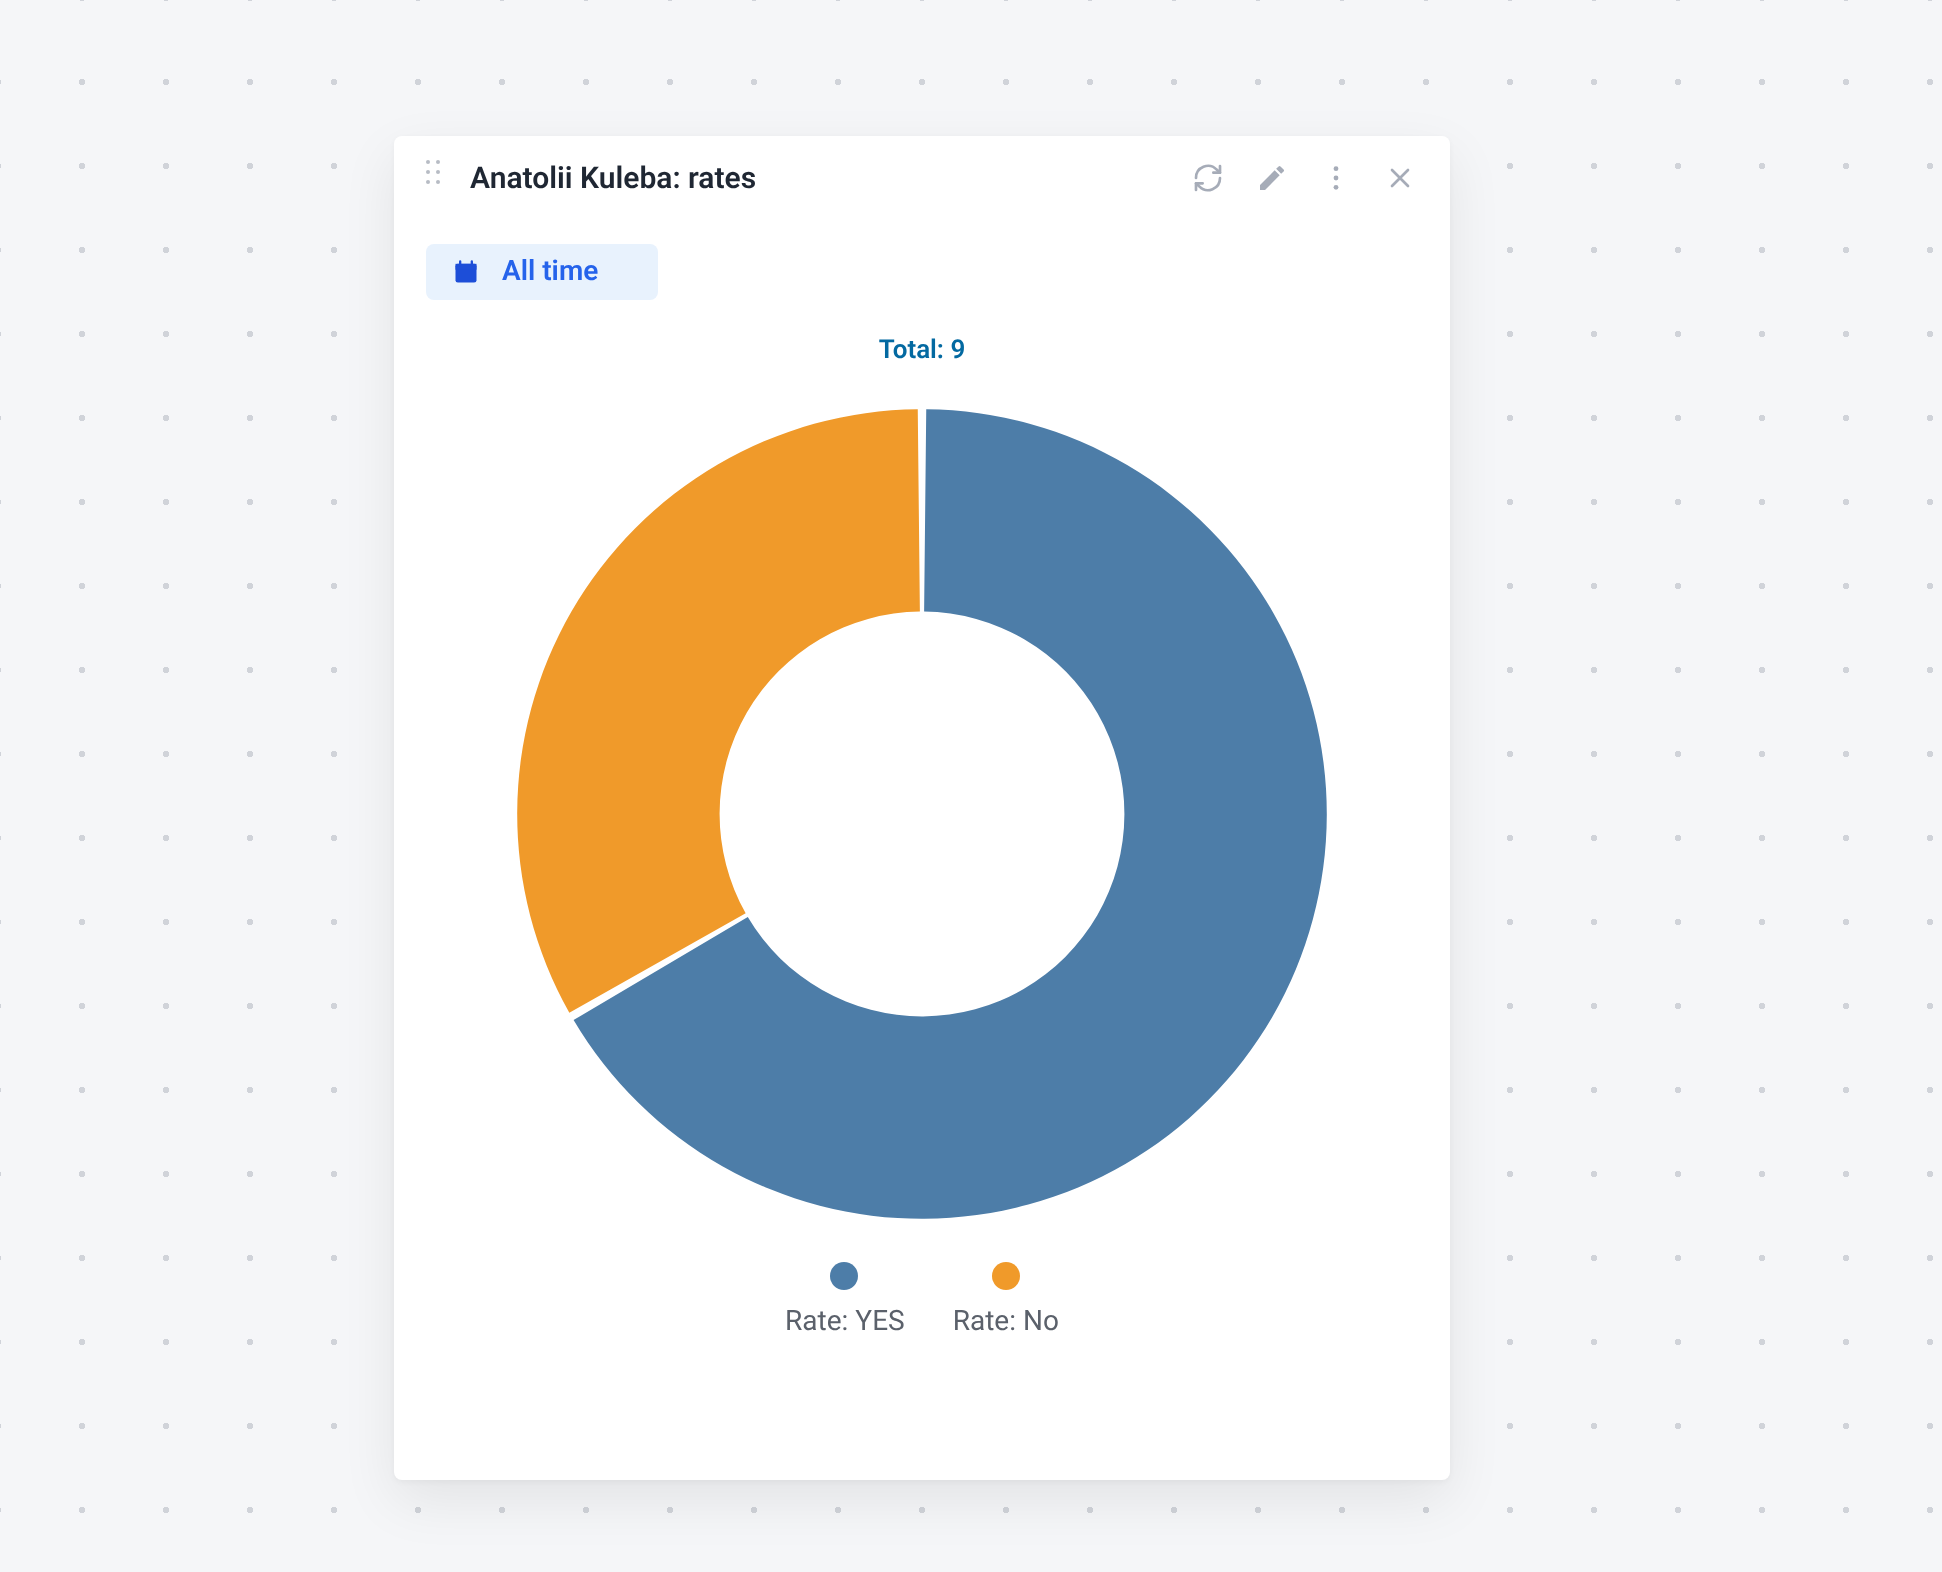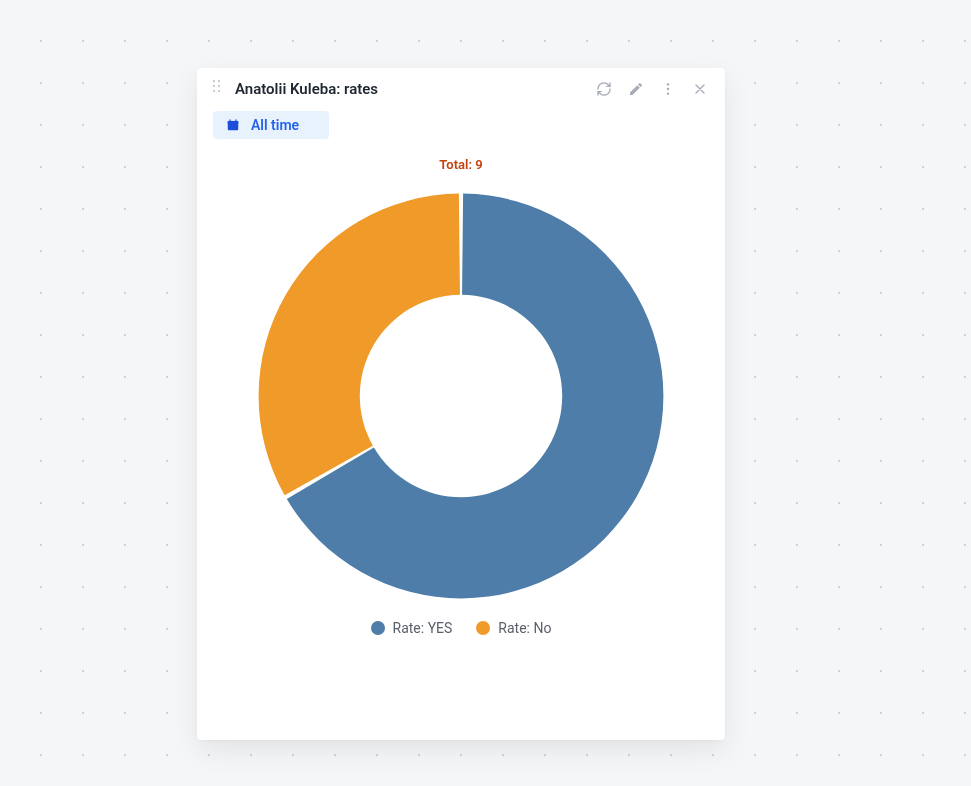--- a/index.html
+++ b/index.html
@@ -44,50 +44,50 @@
   }
   .spacer { flex:1 1 auto; }
   .hdr-actions { display:flex; align-items:center; gap:14px; }
   .icon-btn {
     width:18px; height:18px;
     display:flex; align-items:center; justify-content:center;
     color:#a6acb8; cursor:pointer;
     background:none; border:none; padding:0;
   }
   .icon-btn svg { width:16px; height:16px; display:block; }
-  .chip-row { margin-top:3px;text-decoration:underline; }
+  .chip-row { margin-top:14px;text-decoration:underline; }
   .chip {
     display:inline-flex; align-items:center;
     background:#e8f2fd;
     color:#2563eb;
     font-size:14px; font-weight:600;
     padding:6px 30px 6px 12px;
     border-radius:4px;
     cursor:pointer;
   }
   .chip .cal-ic {
     width:16px; height:14px;
     color:#1d4ed8;
     margin-right:10px;
   }
   .chart-wrap {
     flex:1 1 auto;
     display:flex; flex-direction:column; align-items:center;
     padding-top:18px;
   }
   .chart-total {
-    font-size:13px; font-weight:600; color:#c2410c;
+    font-size:13px; font-weight:600; color:#0369a1;
     margin-bottom:4px;
   }
   .donut { width:440px; height:440px; }
   .legend {
     display:flex; gap:24px; justify-content:center;
     margin-top:4px;
   }
-  .legend-item { display:flex; align-items:center; gap:8px; font-size:14px; color:#5b616b; cursor:pointer; }
+  .legend-item { display:flex; align-items:center; gap:8px; font-size:14px; color:#5b616b; cursor:pointer;flex-direction:column; }
   .swatch { width:14px; height:14px; border-radius:50%; }
 </style>
 </head>
 <body>
 
 <div class="card">
 
   <div class="card-header">
     <div class="drag-handle">
       <span></span>

